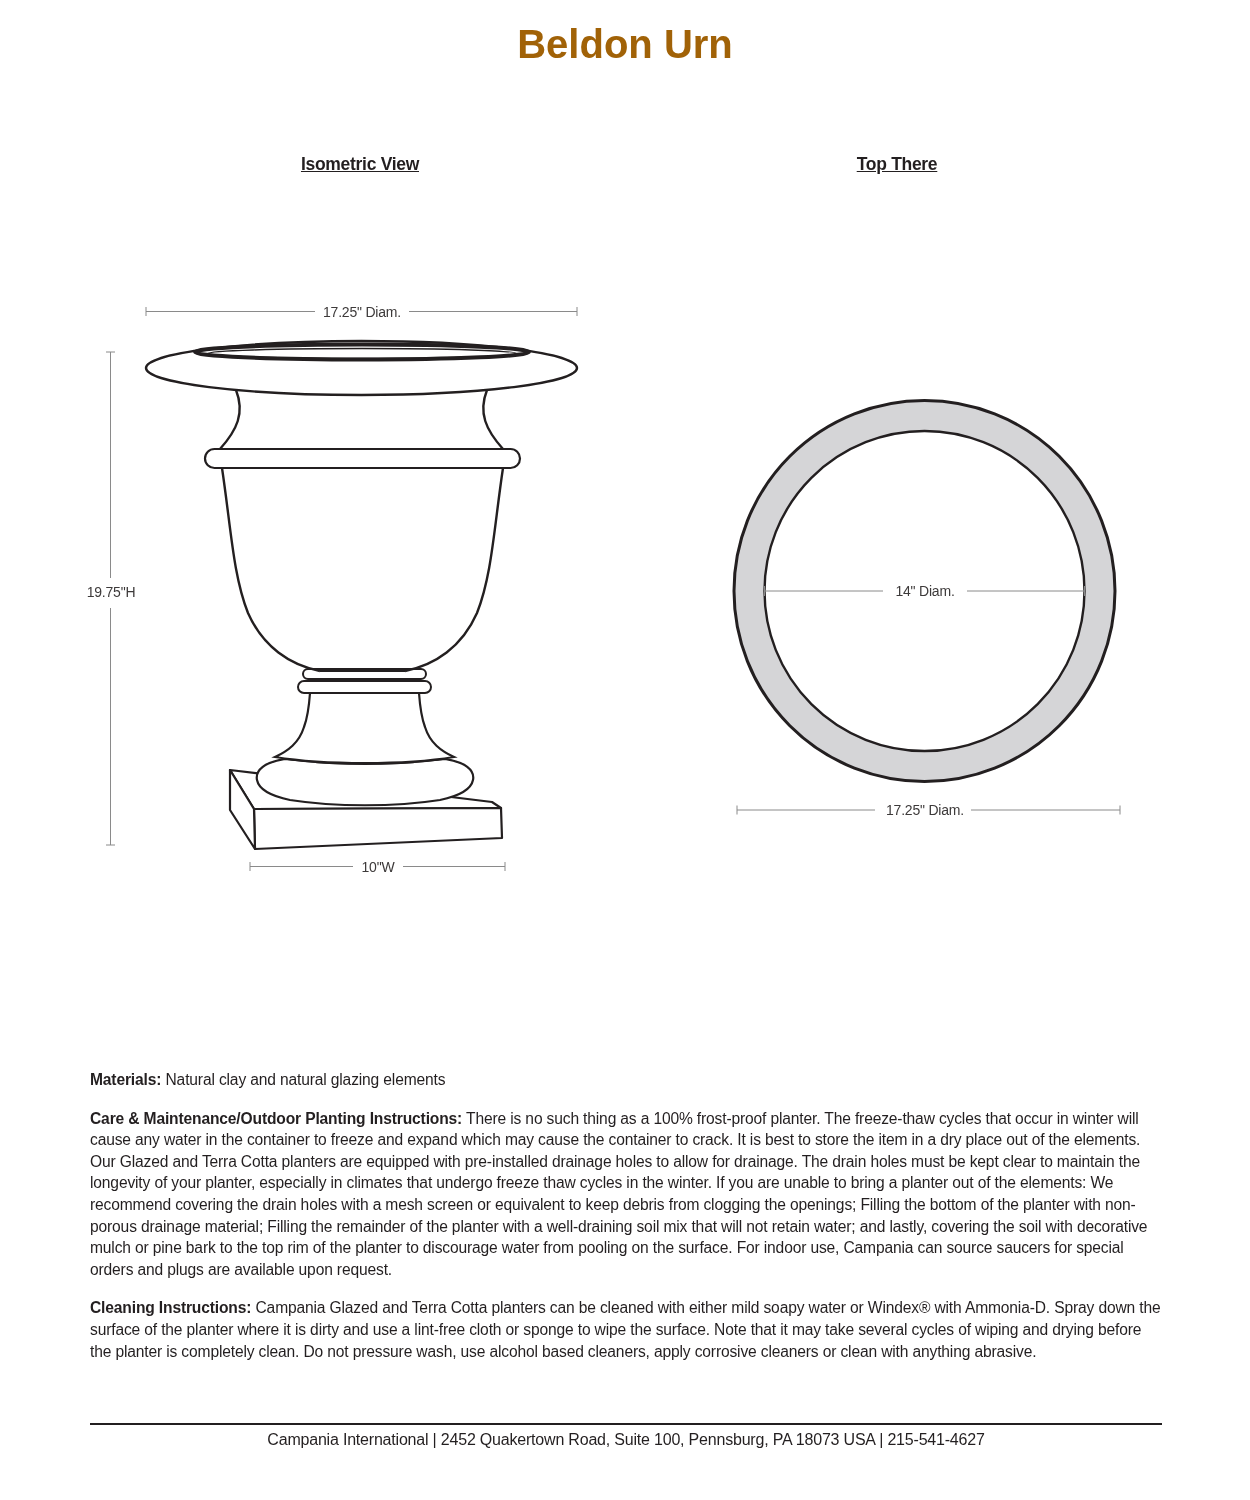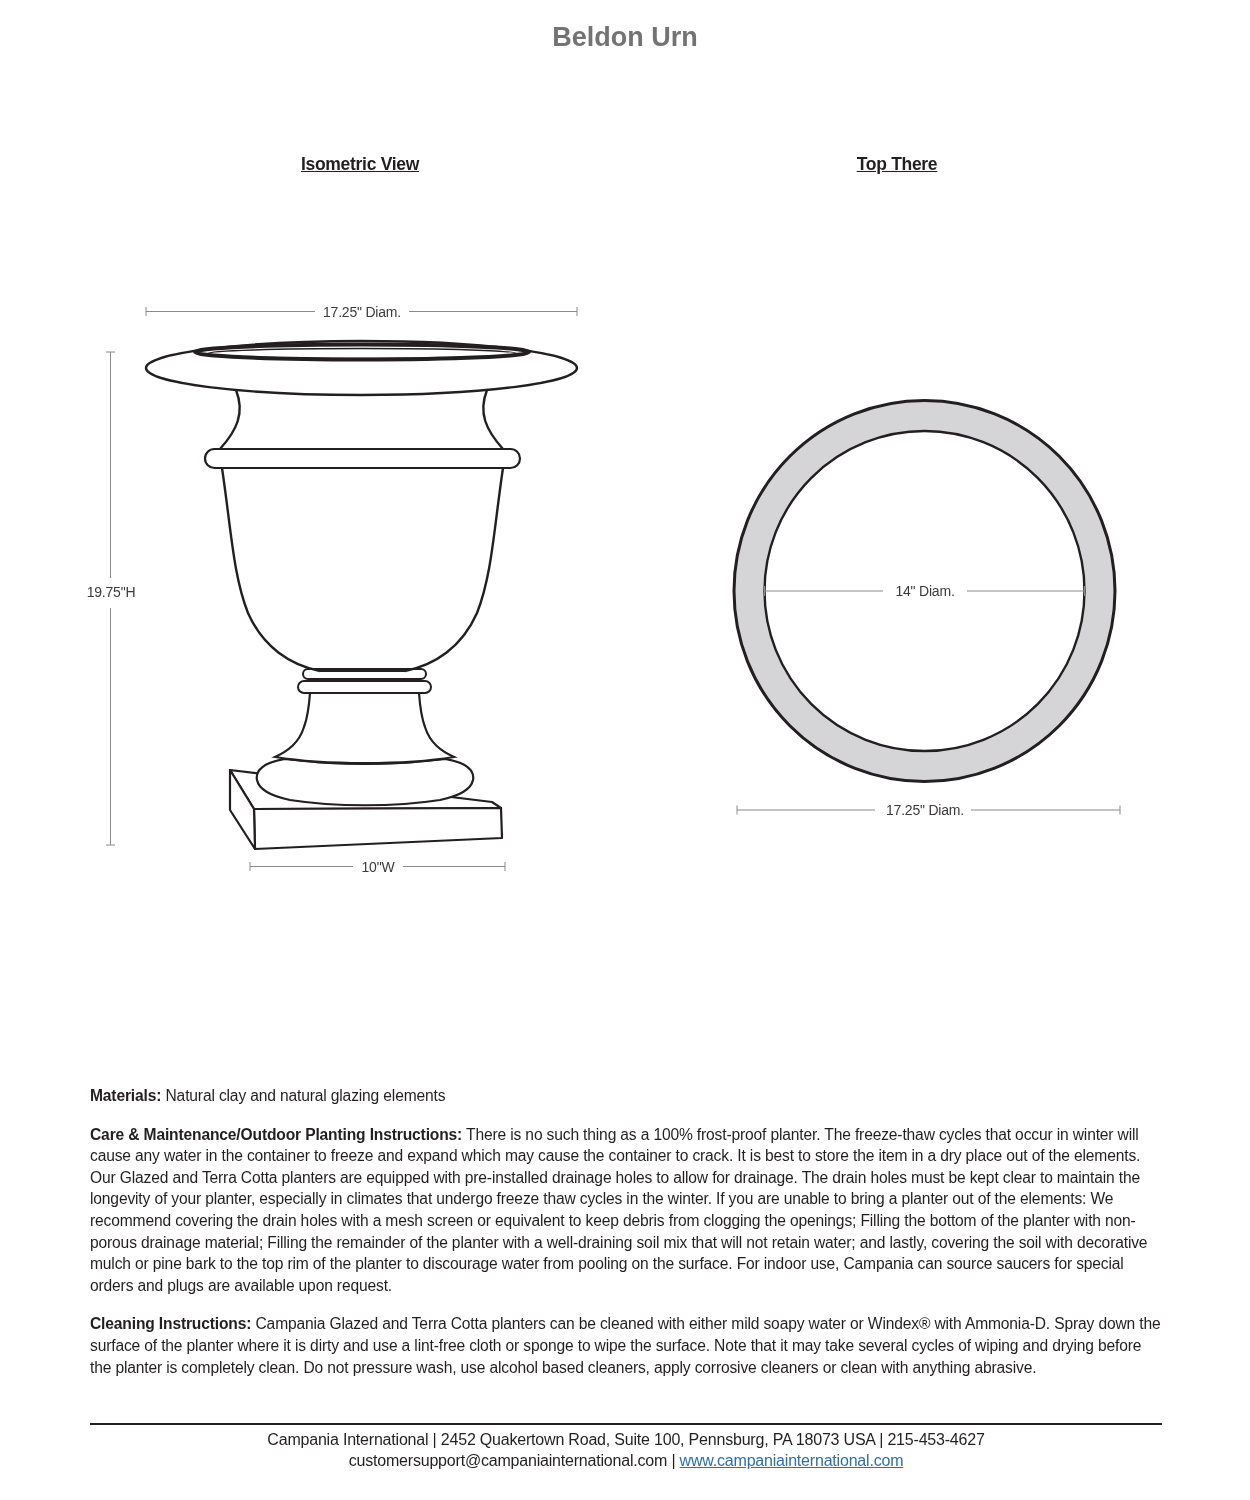--- a/index.html
+++ b/index.html
@@ -2,40 +2,40 @@
 <html><head>
 <meta charset="utf-8">
 <style>
   html,body{margin:0;padding:0;background:#ffffff;}
   body{
     width:1250px;height:1500px;position:relative;overflow:hidden;
     font-family:"Liberation Sans", sans-serif;color:#231f20;
   }
   .page-title{
     position:absolute;top:22px;left:0;width:1250px;text-align:center;
-    font-size:27px;font-weight:bold;letter-spacing:0;color:#737373;
+    font-size:40px;font-weight:bold;letter-spacing:0;color:#a16207;
   }
   .view-label{
     position:absolute;top:154px;width:220px;text-align:center;
     font-size:17.5px;font-weight:bold;letter-spacing:-0.3px;color:#231f20;text-decoration:underline;
   }
   .view-label.iso{left:250px;}
   .view-label.top{left:787px;}
   svg text{
     font-family:"Liberation Sans", sans-serif;
     font-size:14px;fill:#3d3a3a;letter-spacing:-0.2px;
   }
   .drawing{position:absolute;}
   .drawing.iso{left:85px;top:295px;}
   .drawing.topview{left:715px;top:380px;}
   .textblock{
     position:absolute;left:90px;top:1069px;width:1072px;
     font-size:15.6px;line-height:21.6px;letter-spacing:-0.15px;color:#231f20;
   }
-  .textblock p{margin:16px 0 17px 0;}
+  .textblock p{margin:0 0 17px 0;}
   .lead{font-weight:bold;}
   .footer-rule{
     position:absolute;left:90px;top:1423px;width:1072px;height:0;
     border-top:2px solid #231f20;
   }
   .footer{
     position:absolute;left:90px;top:1430px;width:1072px;text-align:center;
     font-size:16px;line-height:20.5px;color:#231f20;letter-spacing:-0.2px;
   }
   .footer a{color:#2b6fad;text-decoration:underline;cursor:pointer;}
@@ -141,15 +141,14 @@
 </svg>
 
 <div class="textblock">
   <p><span class="lead">Materials:</span><span> Natural clay and natural glazing elements</span></p>
   <p><span class="lead">Care &amp; Maintenance/Outdoor Planting Instructions:</span><span> There is no such thing as a 100% frost-proof planter. The freeze-thaw cycles that occur in winter will cause any water in the container to freeze and expand which may cause the container to crack. It is best to store the item in a dry place out of the elements. Our Glazed and Terra Cotta planters are equipped with pre-installed drainage holes to allow for drainage. The drain holes must be kept clear to maintain the longevity of your planter, especially in climates that undergo freeze thaw cycles in the winter. If you are unable to bring a planter out of the elements: We recommend covering the drain holes with a mesh screen or equivalent to keep debris from clogging the openings; Filling the bottom of the planter with non-porous drainage material; Filling the remainder of the planter with a well-draining soil mix that will not retain water; and lastly, covering the soil with decorative mulch or pine bark to the top rim of the planter to discourage water from pooling on the surface. For indoor use, Campania can source saucers for special orders and plugs are available upon request.</span></p>
   <p><span class="lead">Cleaning Instructions:</span><span> Campania Glazed and Terra Cotta planters can be cleaned with either mild soapy water or Windex® with Ammonia-D. Spray down the surface of the planter where it is dirty and use a lint-free cloth or sponge to wipe the surface. Note that it may take several cycles of wiping and drying before the planter is completely clean. Do not pressure wash, use alcohol based cleaners, apply corrosive cleaners or clean with anything abrasive.</span></p>
 </div>
 
 <div class="footer-rule"></div>
 <div class="footer">
-  <div>Campania International | 2452 Quakertown Road, Suite 100, Pennsburg, PA 18073 USA | 215-453-4627</div>
-  <div><span>customersupport@campaniainternational.com</span><span> | </span><a>www.campaniainternational.com</a></div>
+  <div>Campania International | 2452 Quakertown Road, Suite 100, Pennsburg, PA 18073 USA | 215-541-4627</div>
 </div>
 
 </body></html>

